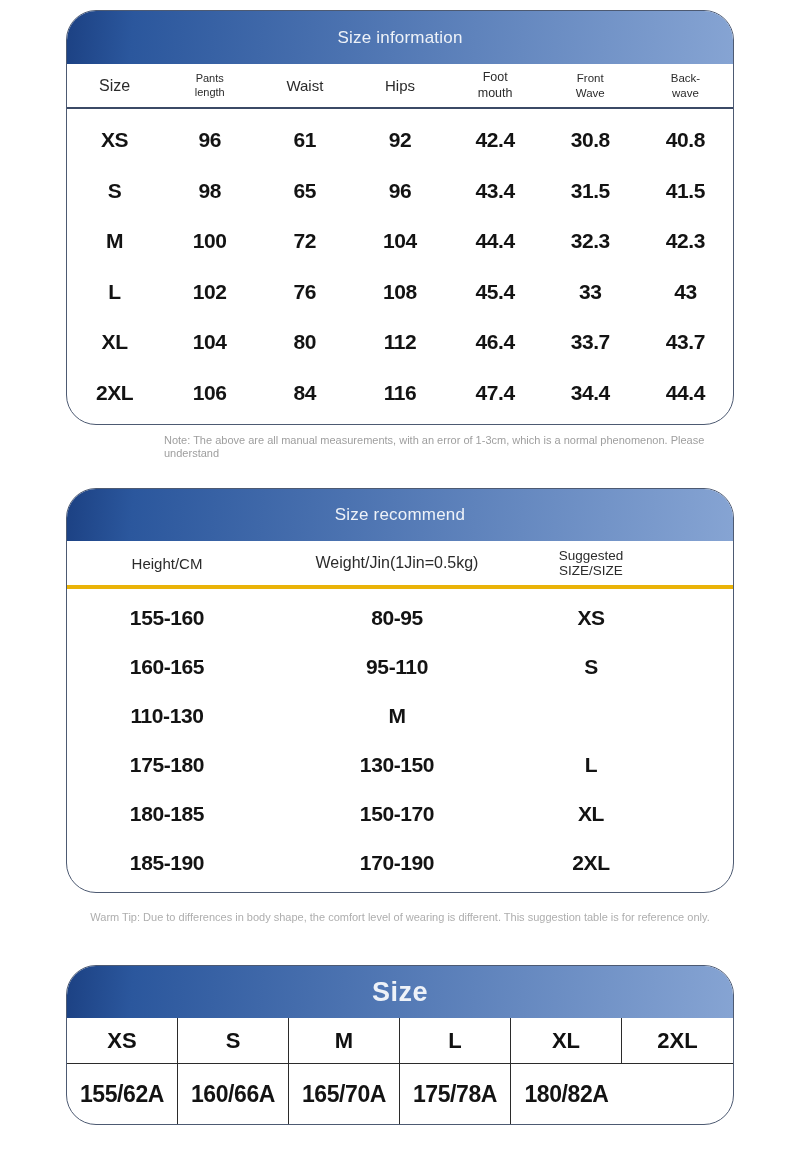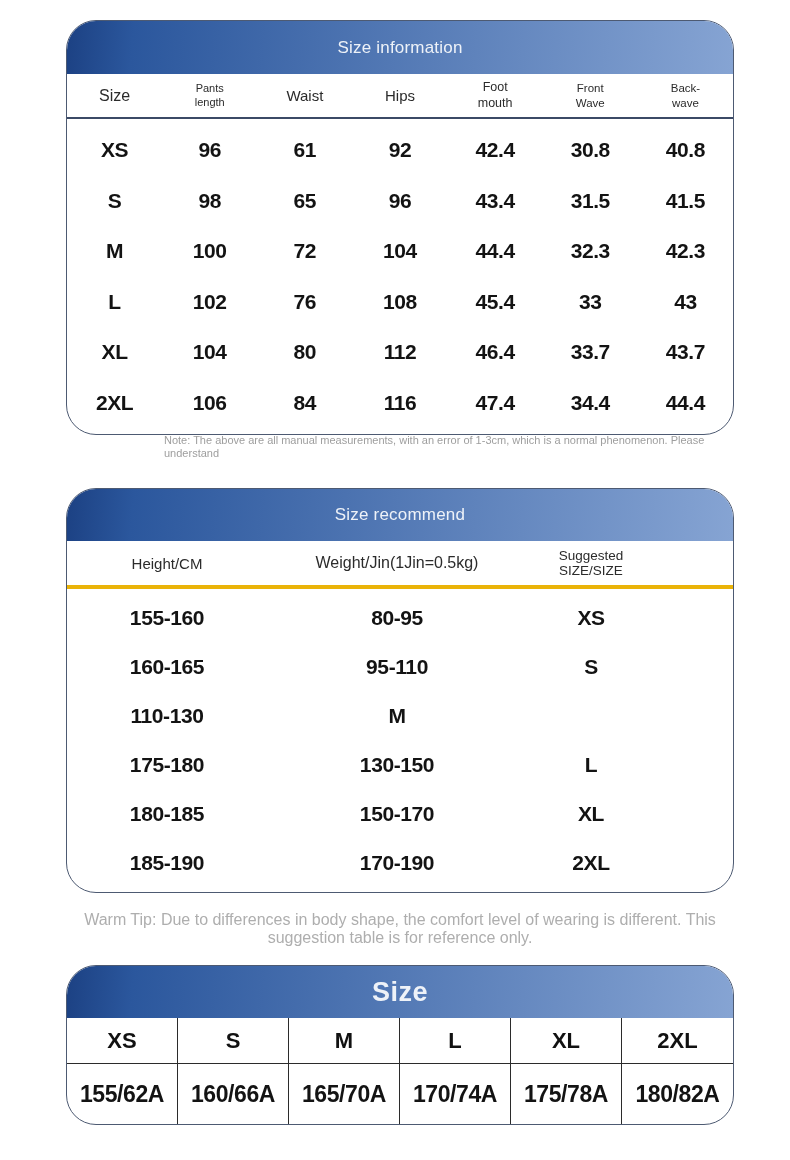--- a/index.html
+++ b/index.html
@@ -3,21 +3,21 @@
 <meta charset="utf-8">
 <style>
   * { margin:0; padding:0; box-sizing:border-box; }
   html,body { background:#ffffff; font-family:"Liberation Sans", sans-serif; }
   .page { position:relative; width:790px; height:1160px; background:#fff; overflow:hidden; }
 
   .card {
     position:absolute; left:66px; width:668px; background:#fff;
     border:1px solid #4d5a72; border-radius:30px; overflow:hidden;
   }
-  #card1 { top:20px;  height:415px; }
+  #card1 { top:10px;  height:415px; }
   #card2 { top:488px; height:405px; }
   #card3 { top:965px; height:160px; }
 
   .band {
     display:flex; align-items:center; justify-content:center;
     background:linear-gradient(95deg,#1c4183 0%, #2b579d 10%, #86a4d3 100%);
     color:#eef2f8;
   }
   .band-sm { height:53px; font-size:17px; letter-spacing:0.2px; }
   #card2 .band-sm { height:52px; }
@@ -35,21 +35,21 @@
   .body1 { height:315px; display:flex; flex-direction:column; justify-content:space-around; padding:6px 0; }
   .num { font-size:21px; font-weight:600; color:#131313; letter-spacing:-0.4px; }
 
   
   .note {
     position:absolute; top:434px; left:150px; width:552px;
     font-size:11px; line-height:1.2; color:#9e9e9e; text-align:left;margin-left:14px;
   }
   .tip {
     position:absolute; top:911px; left:66px; width:668px;
-    font-size:16px; color:#aeaeae; text-align:center;
+    font-size:11px; color:#aeaeae; text-align:center;
   }
 
   
   .cols3 { display:grid; grid-template-columns:200px 260px 208px; align-items:center; text-align:center; }
   .cols3 > :nth-child(3) { padding-right:80px; }
   .headrow2 { height:48px; border-bottom:4px solid #eab308; color:#2b2b2b; }
   .h2a { font-size:15px; }
   .h2b { font-size:16px; }
   .h2c { font-size:13.5px; }
   .body2 { height:303px; display:flex; flex-direction:column; justify-content:space-around; padding:5px 0; }
@@ -198,19 +198,18 @@
       <div class="cell3">S</div>
       <div class="cell3">M</div>
       <div class="cell3">L</div>
       <div class="cell3">XL</div>
       <div class="cell3">2XL</div>
     </div>
     <div class="cols6 valrow3">
       <div class="cell3">155/62A</div>
       <div class="cell3">160/66A</div>
       <div class="cell3">165/70A</div>
-      <div class="cell3">170/74A</div>
       <div class="cell3">175/78A</div>
       <div class="cell3">180/82A</div>
     </div>
   </section>
 
 </div>
 
 </body></html>

